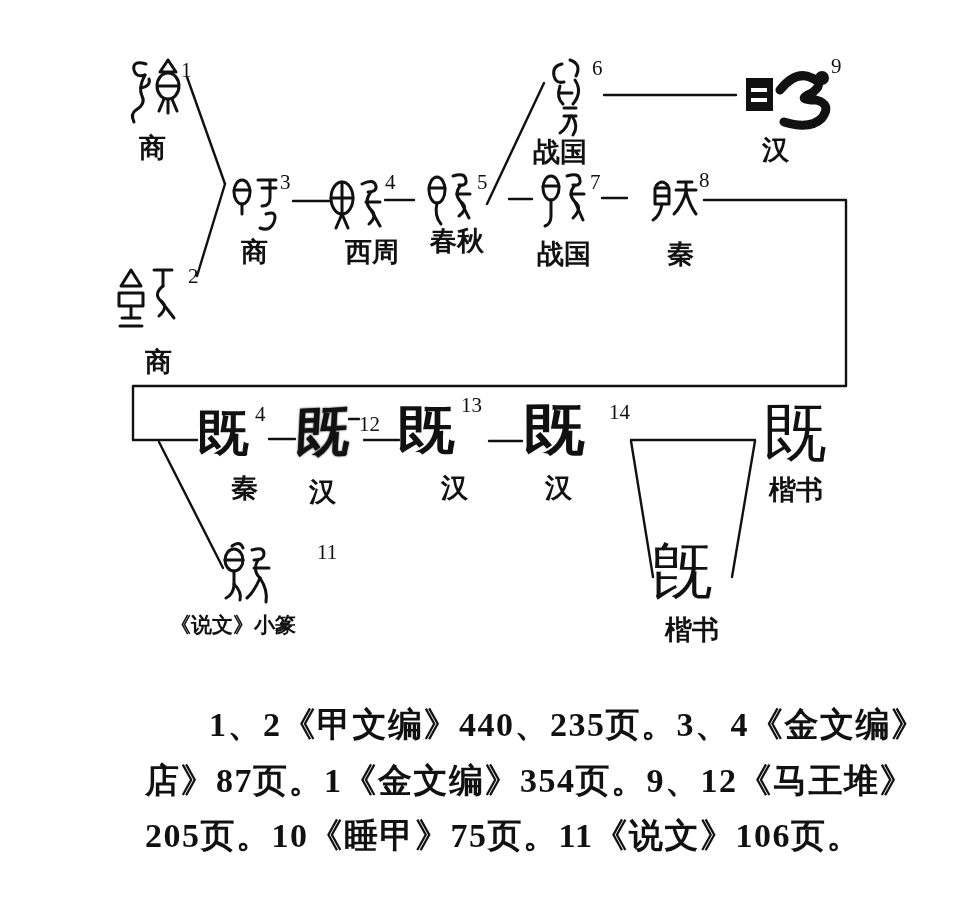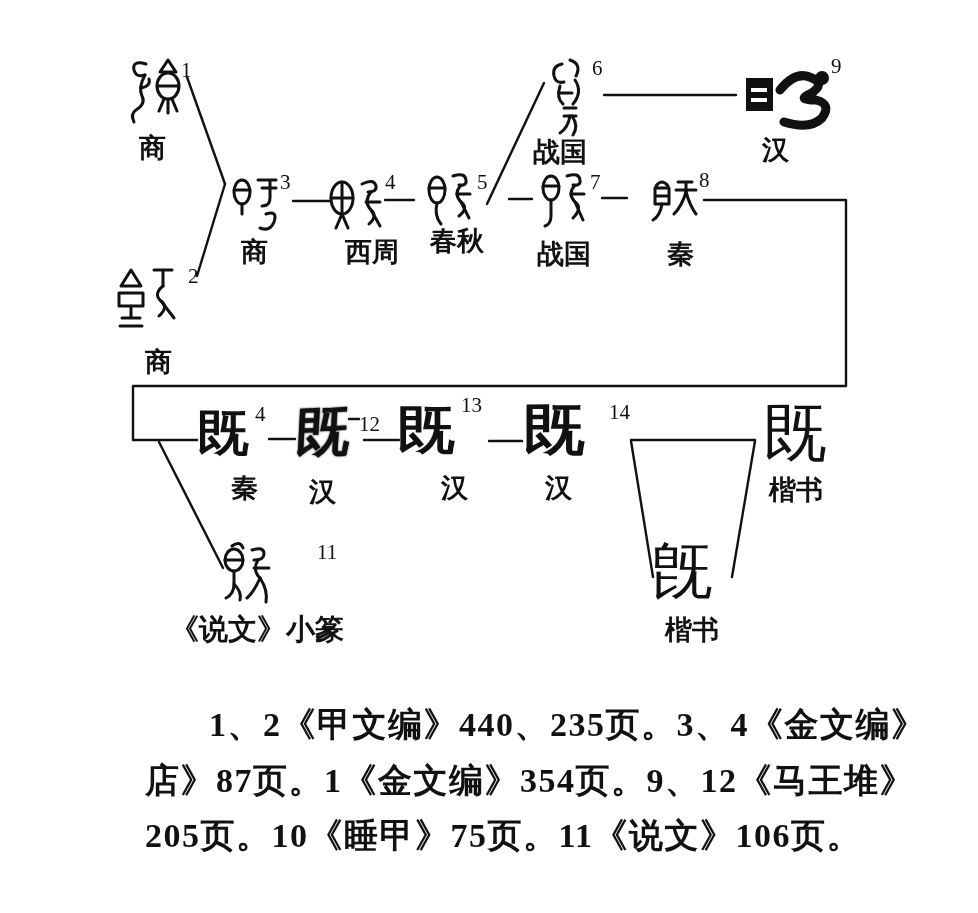--- a/index.html
+++ b/index.html
@@ -205,21 +205,21 @@
       <path class="ink" d="M18,33 V46 Q18,56 10,60"></path>
       <path class="ink" d="M18,46 Q26,54 24,62"></path>
       <path class="ink" d="M36,12 Q48,8 48,16 Q48,22 38,22"></path>
       <path class="ink" d="M42,22 Q36,32 44,40"></path>
       <path class="ink" d="M38,30 H53"></path>
       <path class="ink" d="M44,40 Q38,54 31,60"></path>
       <path class="ink" d="M44,40 Q52,52 50,64"></path>
     </svg>
   </div>
   <span class="num" style="left:281px;top:542px;margin-left:36px;">11</span>
-  <span class="period" style="left:170px;top:614px;font-size:29px;">《说文》小篆</span>
+  <span class="period" style="left:170px;top:614px;font-size:21px;">《说文》小篆</span>
 
   <div class="caption">
     <p class="indent">1、2《甲文编》440、235页。3、4《金文编》</p>
     <p>店》87页。1《金文编》354页。9、12《马王堆》</p>
     <p>205页。10《睡甲》75页。11《说文》106页。</p>
   </div>
 
 </div>
 
 </body></html>

